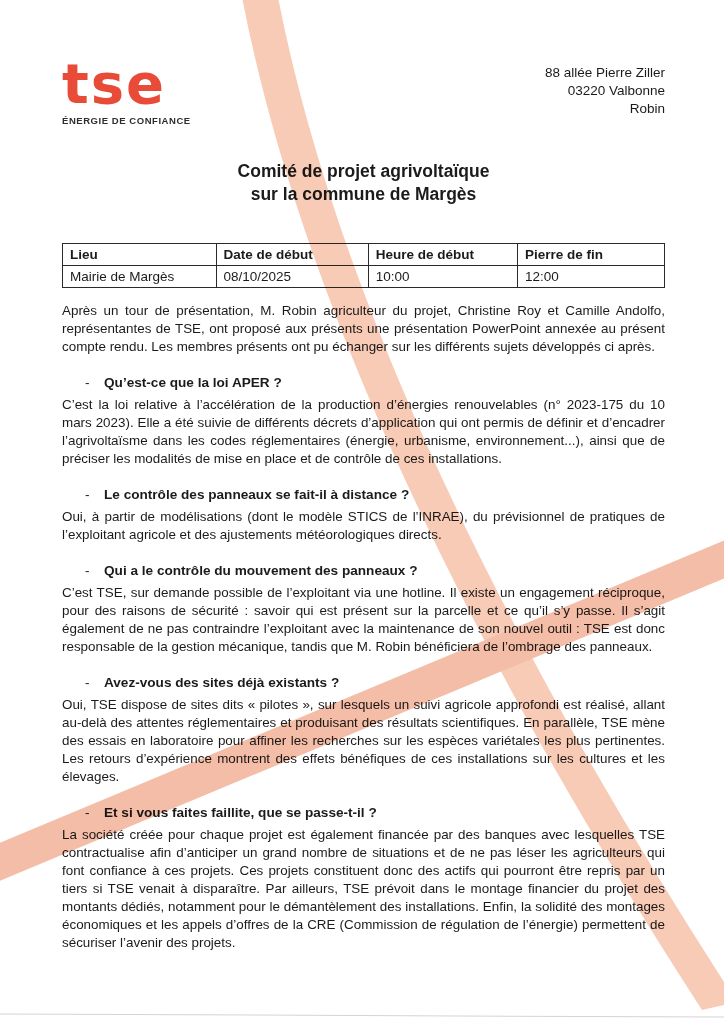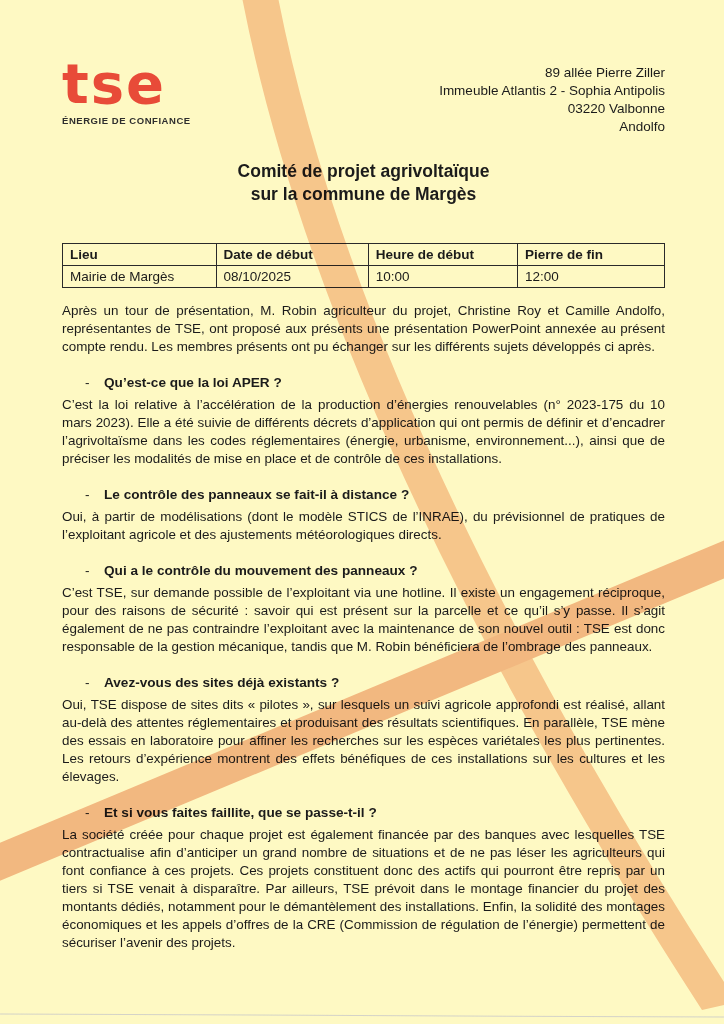--- a/index.html
+++ b/index.html
@@ -1,21 +1,21 @@
 <!DOCTYPE html>
 <html lang="fr"><head>
 <meta charset="utf-8">
 <style>
   html, body { margin: 0; padding: 0; background: #888; }
   .page {
     position: relative;
     width: 724px;
     height: 1024px;
     margin: 0 auto;
-    background: #fef9c3;
+    background: #ffffff;
     overflow: hidden;
     font-family: "Liberation Sans", sans-serif;
     color: #1b1b1b;
   }
   .content {
     position: absolute;
     left: 62px;
     right: 59px;
     top: 0;
   }
@@ -131,24 +131,23 @@
 
 <div class="page">
   <div class="content">
 
     <header class="header">
       <div class="logo">
         <div class="logo-text">tse</div>
         <div class="logo-tagline">ÉNERGIE DE CONFIANCE</div>
       </div>
       <div class="address">
-        <div>89 allée Pierre Ziller</div>
-        <div>Immeuble Atlantis 2 - Sophia Antipolis</div>
+        <div>88 allée Pierre Ziller</div>
         <div>03220 Valbonne</div>
-        <div>Andolfo</div>
+        <div>Robin</div>
       </div>
     </header>
 
     <h1 class="title">
       <span class="title-line">Comité de projet agrivoltaïque</span>
       <span class="title-line">sur la commune de Margès</span>
     </h1>
 
     <table class="meeting-table">
       <thead>

